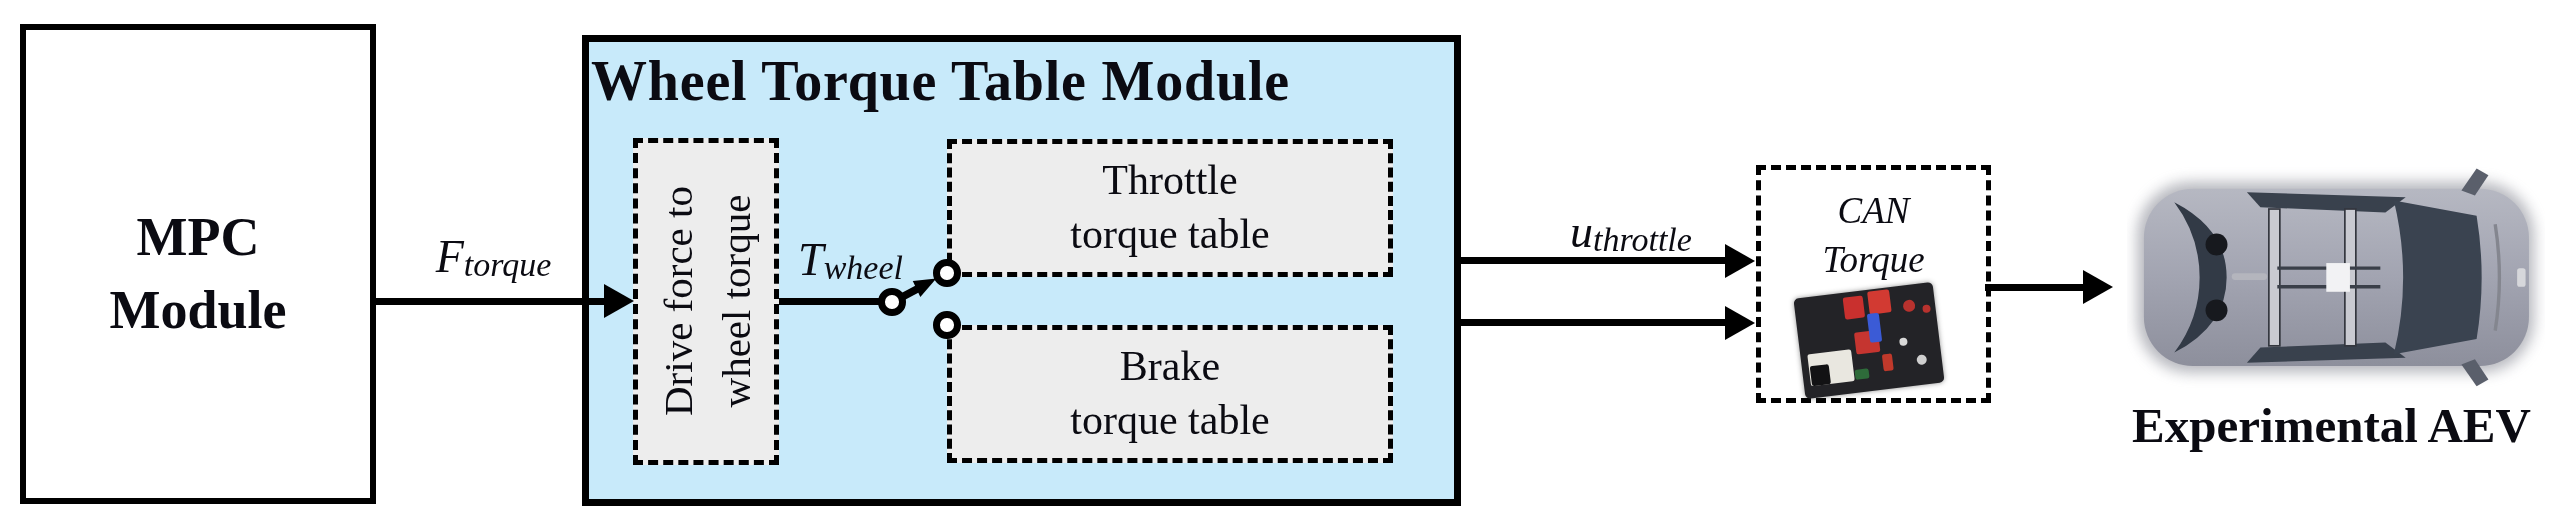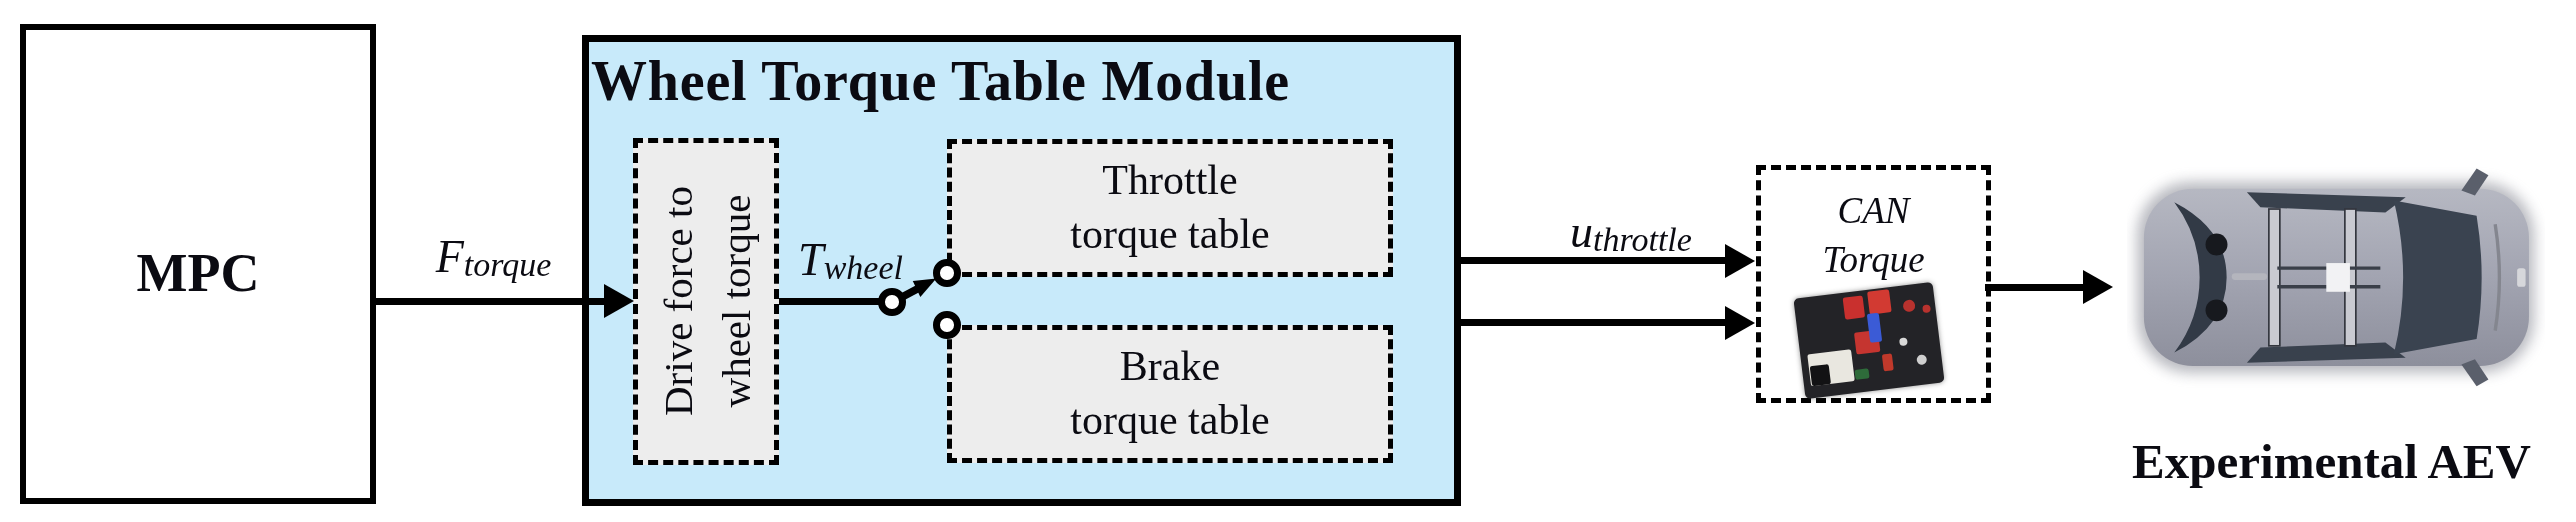--- a/index.html
+++ b/index.html
@@ -38,20 +38,21 @@
   .pcb .part{position:absolute;border-radius:2.5px;}
 </style>
 </head>
 <body>
 
 <div id="canvas">
 
   <div class="solidbox" style="left:20px;top:23.6px;width:356px;height:480px;">
     <div class="blocklabel bold" style="left:0;top:0;right:0;bottom:0;font-size:54px;line-height:1.35;padding-top:20px;border-radius:6px;">
       <span>MPC</span>
+      <span>Module</span>
     </div>
   </div>
 
   <div class="hline" style="left:376px;top:298px;width:230px;"></div>
   <div class="ahead" style="left:604px;top:284px;"></div>
   <div class="siglabel" style="left:388px;top:230px;width:211px;">
     <span class="sym">F</span><sub>torque</sub>
   </div>
 
   <div class="modulebox" style="left:582px;top:35px;width:879px;height:471px;"></div>
@@ -147,16 +148,16 @@
     <rect x="124" y="128" width="42" height="8" rx="4" fill="#b4b5bd"></rect>
     <line x1="178" y1="122" x2="300" y2="122" stroke="#3a3f49" stroke-width="4"></line>
     <line x1="178" y1="144" x2="300" y2="144" stroke="#3a3f49" stroke-width="4"></line>
     <rect x="236" y="116" width="28" height="34" fill="#f2f2f4"></rect>
     <path d="M316,42 L414,60 Q426,133 414,206 L316,224 Q338,133 316,42 Z" fill="#3a4350"></path>
     <path d="M396,30 L414,4 L428,12 L412,36 Z" fill="#5a5f6b"></path>
     <path d="M396,236 L414,262 L428,254 L412,230 Z" fill="#5a5f6b"></path>
     <path d="M436,70 Q446,133 436,196" fill="none" stroke="#84868f" stroke-width="4"></path>
     <rect x="462" y="122" width="10" height="22" rx="3" fill="#d6d7db"></rect>
   </svg>
-  <div class="caption" style="left:2093px;top:397px;width:477px;margin-top:36px;">Experimental AEV</div>
+  <div class="caption" style="left:2093px;top:397px;width:477px;">Experimental AEV</div>
 
 </div>
 
 
 </body></html>

